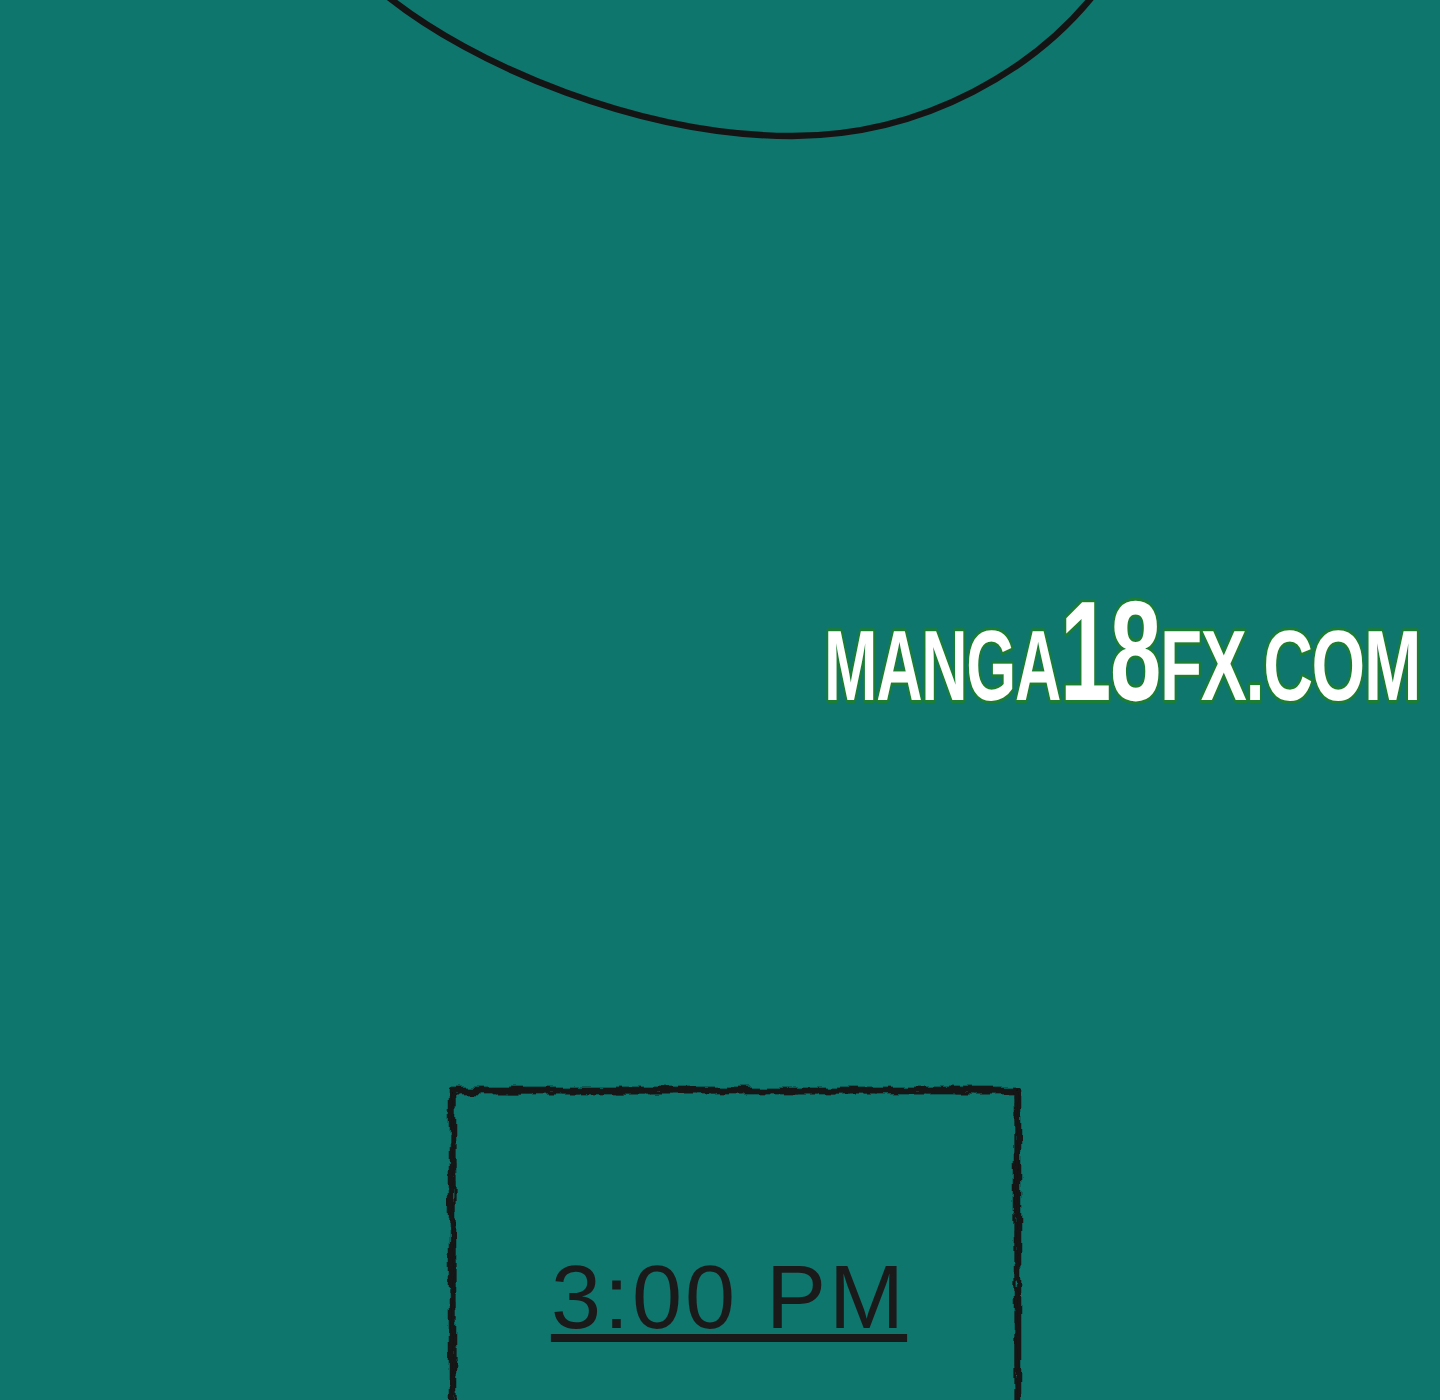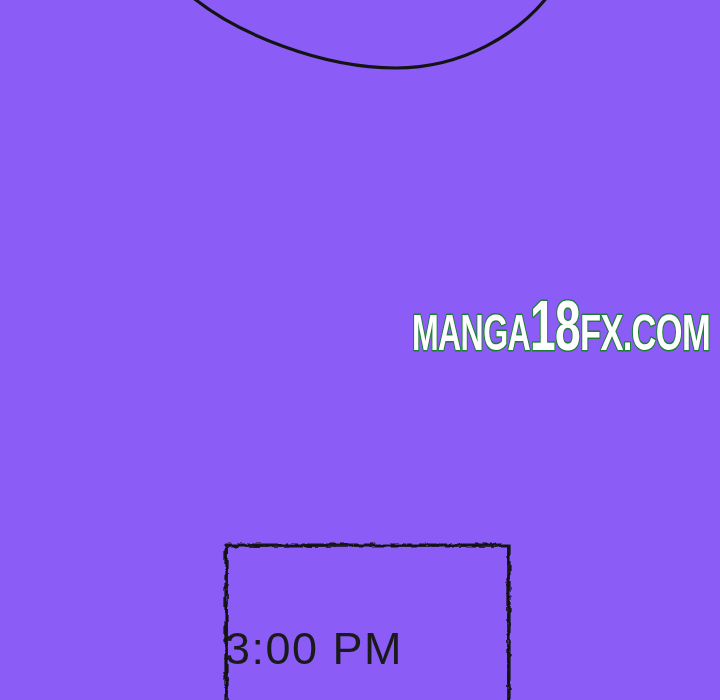--- a/index.html
+++ b/index.html
@@ -4,21 +4,21 @@
 <style>
   html, body {
     margin: 0;
     padding: 0;
     background: #ffffff;
   }
   .page {
     position: relative;
     width: 720px;
     height: 700px;
-    background: #8b5cf6;
+    background: #0f766e;
     overflow: hidden;
     font-family: "Liberation Sans", sans-serif;
   }
   .bubble-curve-svg {
     position: absolute;
     left: 0;
     top: 0;
     width: 720px;
     height: 90px;
     display: block;
@@ -46,25 +46,27 @@
     top: 530px;
     width: 720px;
     height: 170px;
     display: block;
   }
   .time-label {
     position: absolute;
     left: 225px;
     top: 626px;
     width: 279px;
+    text-align: center;
     font-size: 45px;
     line-height: 1;
     letter-spacing: 1.5px;
     color: #1a1a1a;
     font-family: "Liberation Sans", sans-serif;
+    text-decoration: underline;
   }
 </style>
 </head>
 <body>
 
 <div class="page">
 
   <svg class="bubble-curve-svg" viewBox="0 0 720 90">
     <path d="M 191,-4 C 237,34 322,68 396,68 C 464,68 519,33 548,-4" fill="none" stroke-width="3.2" stroke-linecap="round" stroke="#141414"></path>
   </svg>

